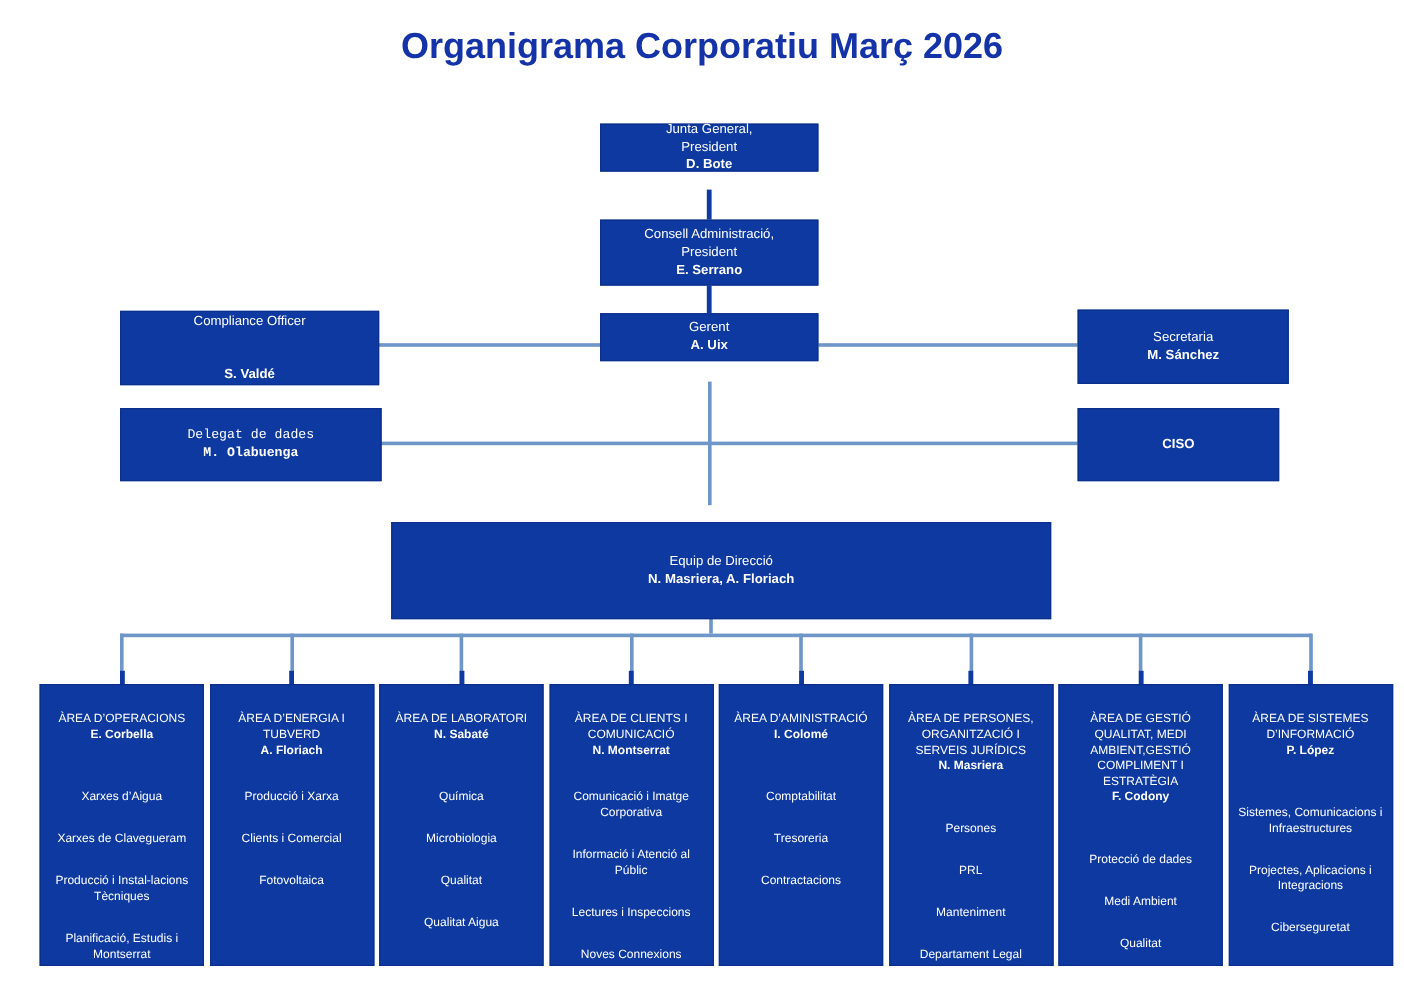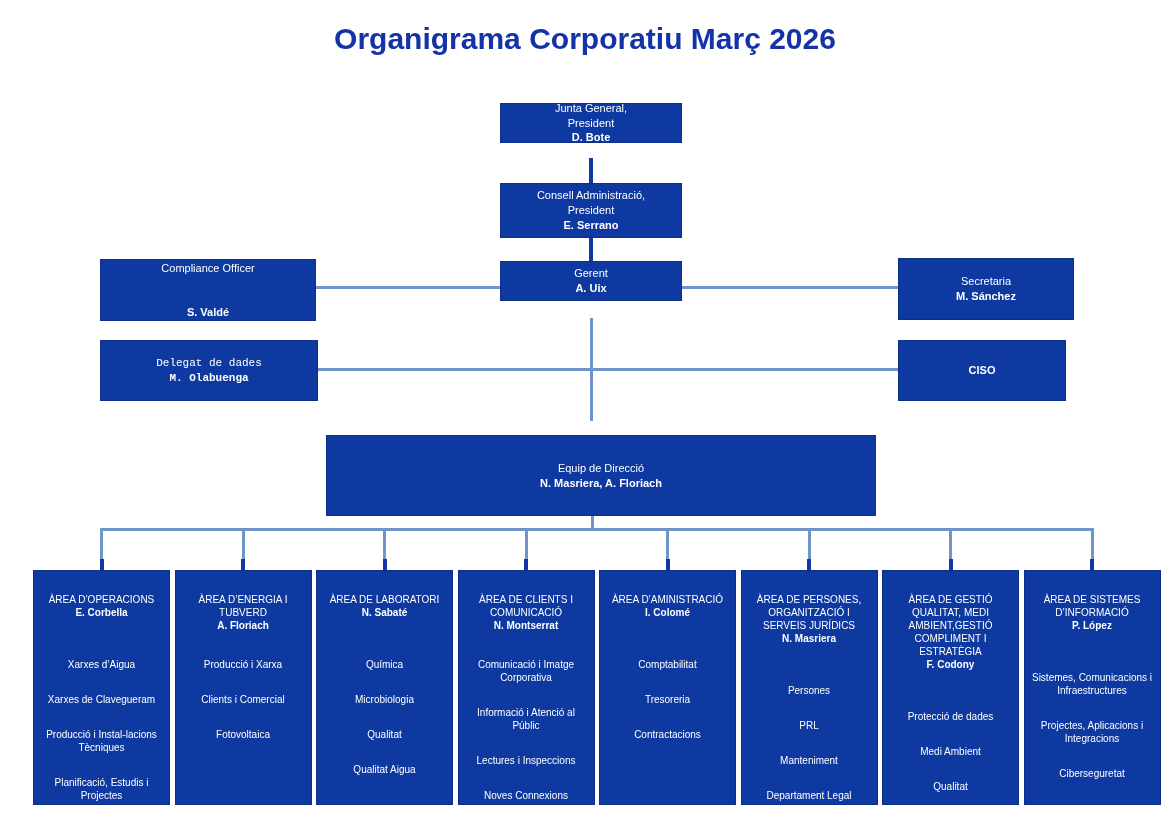--- a/index.html
+++ b/index.html
@@ -115,21 +115,21 @@
 
 <div id="departments">
     <div class="drop" style="left: 100px;"></div>
     <div class="tab" style="left: 99.5px;"></div>
     <div class="dept" style="left: 33px;">
       <div class="dept-title">ÀREA D’OPERACIONS</div>
       <div class="dept-head">E. Corbella</div>
       <div class="dept-item">Xarxes d’Aigua</div>
       <div class="dept-item">Xarxes de Clavegueram</div>
       <div class="dept-item">Producció i Instal-lacions Tècniques</div>
-      <div class="dept-item">Planificació, Estudis i Projectes</div>
+      <div class="dept-item">Planificació, Estudis i Montserrat</div>
     </div>
     <div class="drop" style="left: 241.5px;"></div>
     <div class="tab" style="left: 241px;"></div>
     <div class="dept" style="left: 174.5px;">
       <div class="dept-title">ÀREA D’ENERGIA I TUBVERD</div>
       <div class="dept-head">A. Floriach</div>
       <div class="dept-item first-extra">Producció i Xarxa</div>
       <div class="dept-item">Clients i Comercial</div>
       <div class="dept-item">Fotovoltaica</div>
     </div>

